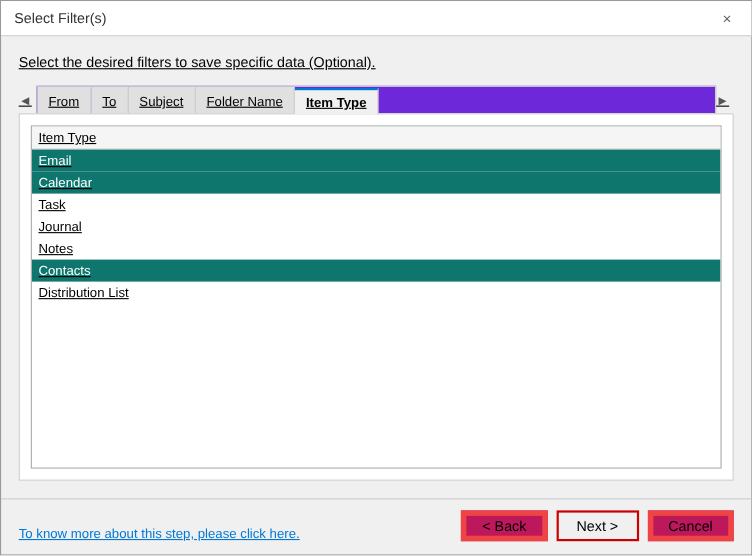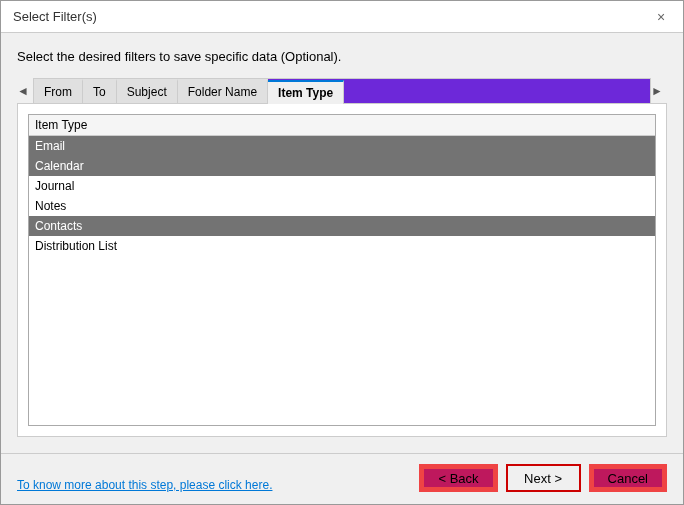--- a/index.html
+++ b/index.html
@@ -43,20 +43,21 @@
       font-size: 14px;
       color: #666;
       background: none;
       border: none;
     }
     .dialog-body {
       flex: 1;
       display: flex;
       flex-direction: column;
       padding: 16px 16px 8px 16px;
+      text-decoration: underline;
     }
     .instruction {
       font-size: 13px;
       margin-bottom: 14px;
       color: #000;
       font-weight: normal;
     }
     .tab-nav-wrapper {
       display: flex;
       align-items: center;
@@ -139,21 +140,21 @@
     }
     .list-header-col {
       flex: 1;
     }
     .list-item {
       padding: 3px 6px;
       cursor: default;
       user-select: none;
     }
     .list-item.selected {
-      background: #737373;
+      background: #0f766e;
       color: #fff;
     }
     .bottom-bar {
       display: flex;
       align-items: flex-end;
       justify-content: space-between;
       padding: 10px 16px 12px 16px;
       border-top: 1px solid #ccc;
       margin-top: 8px;
     }
@@ -208,20 +209,21 @@
     </div>
 
     <div class="tab-content">
 
       <div class="list-box">
         <div class="list-header">
           <span class="list-header-col">Item Type</span>
         </div>
         <div class="list-item selected">Email</div>
         <div class="list-item selected">Calendar</div>
+        <div class="list-item">Task</div>
         <div class="list-item">Journal</div>
         <div class="list-item">Notes</div>
         <div class="list-item selected">Contacts</div>
         <div class="list-item">Distribution List</div>
       </div>
     </div>
   </div>
 
   <div class="bottom-bar">
     <span class="help-link">To know more about this step, please click here.</span>

